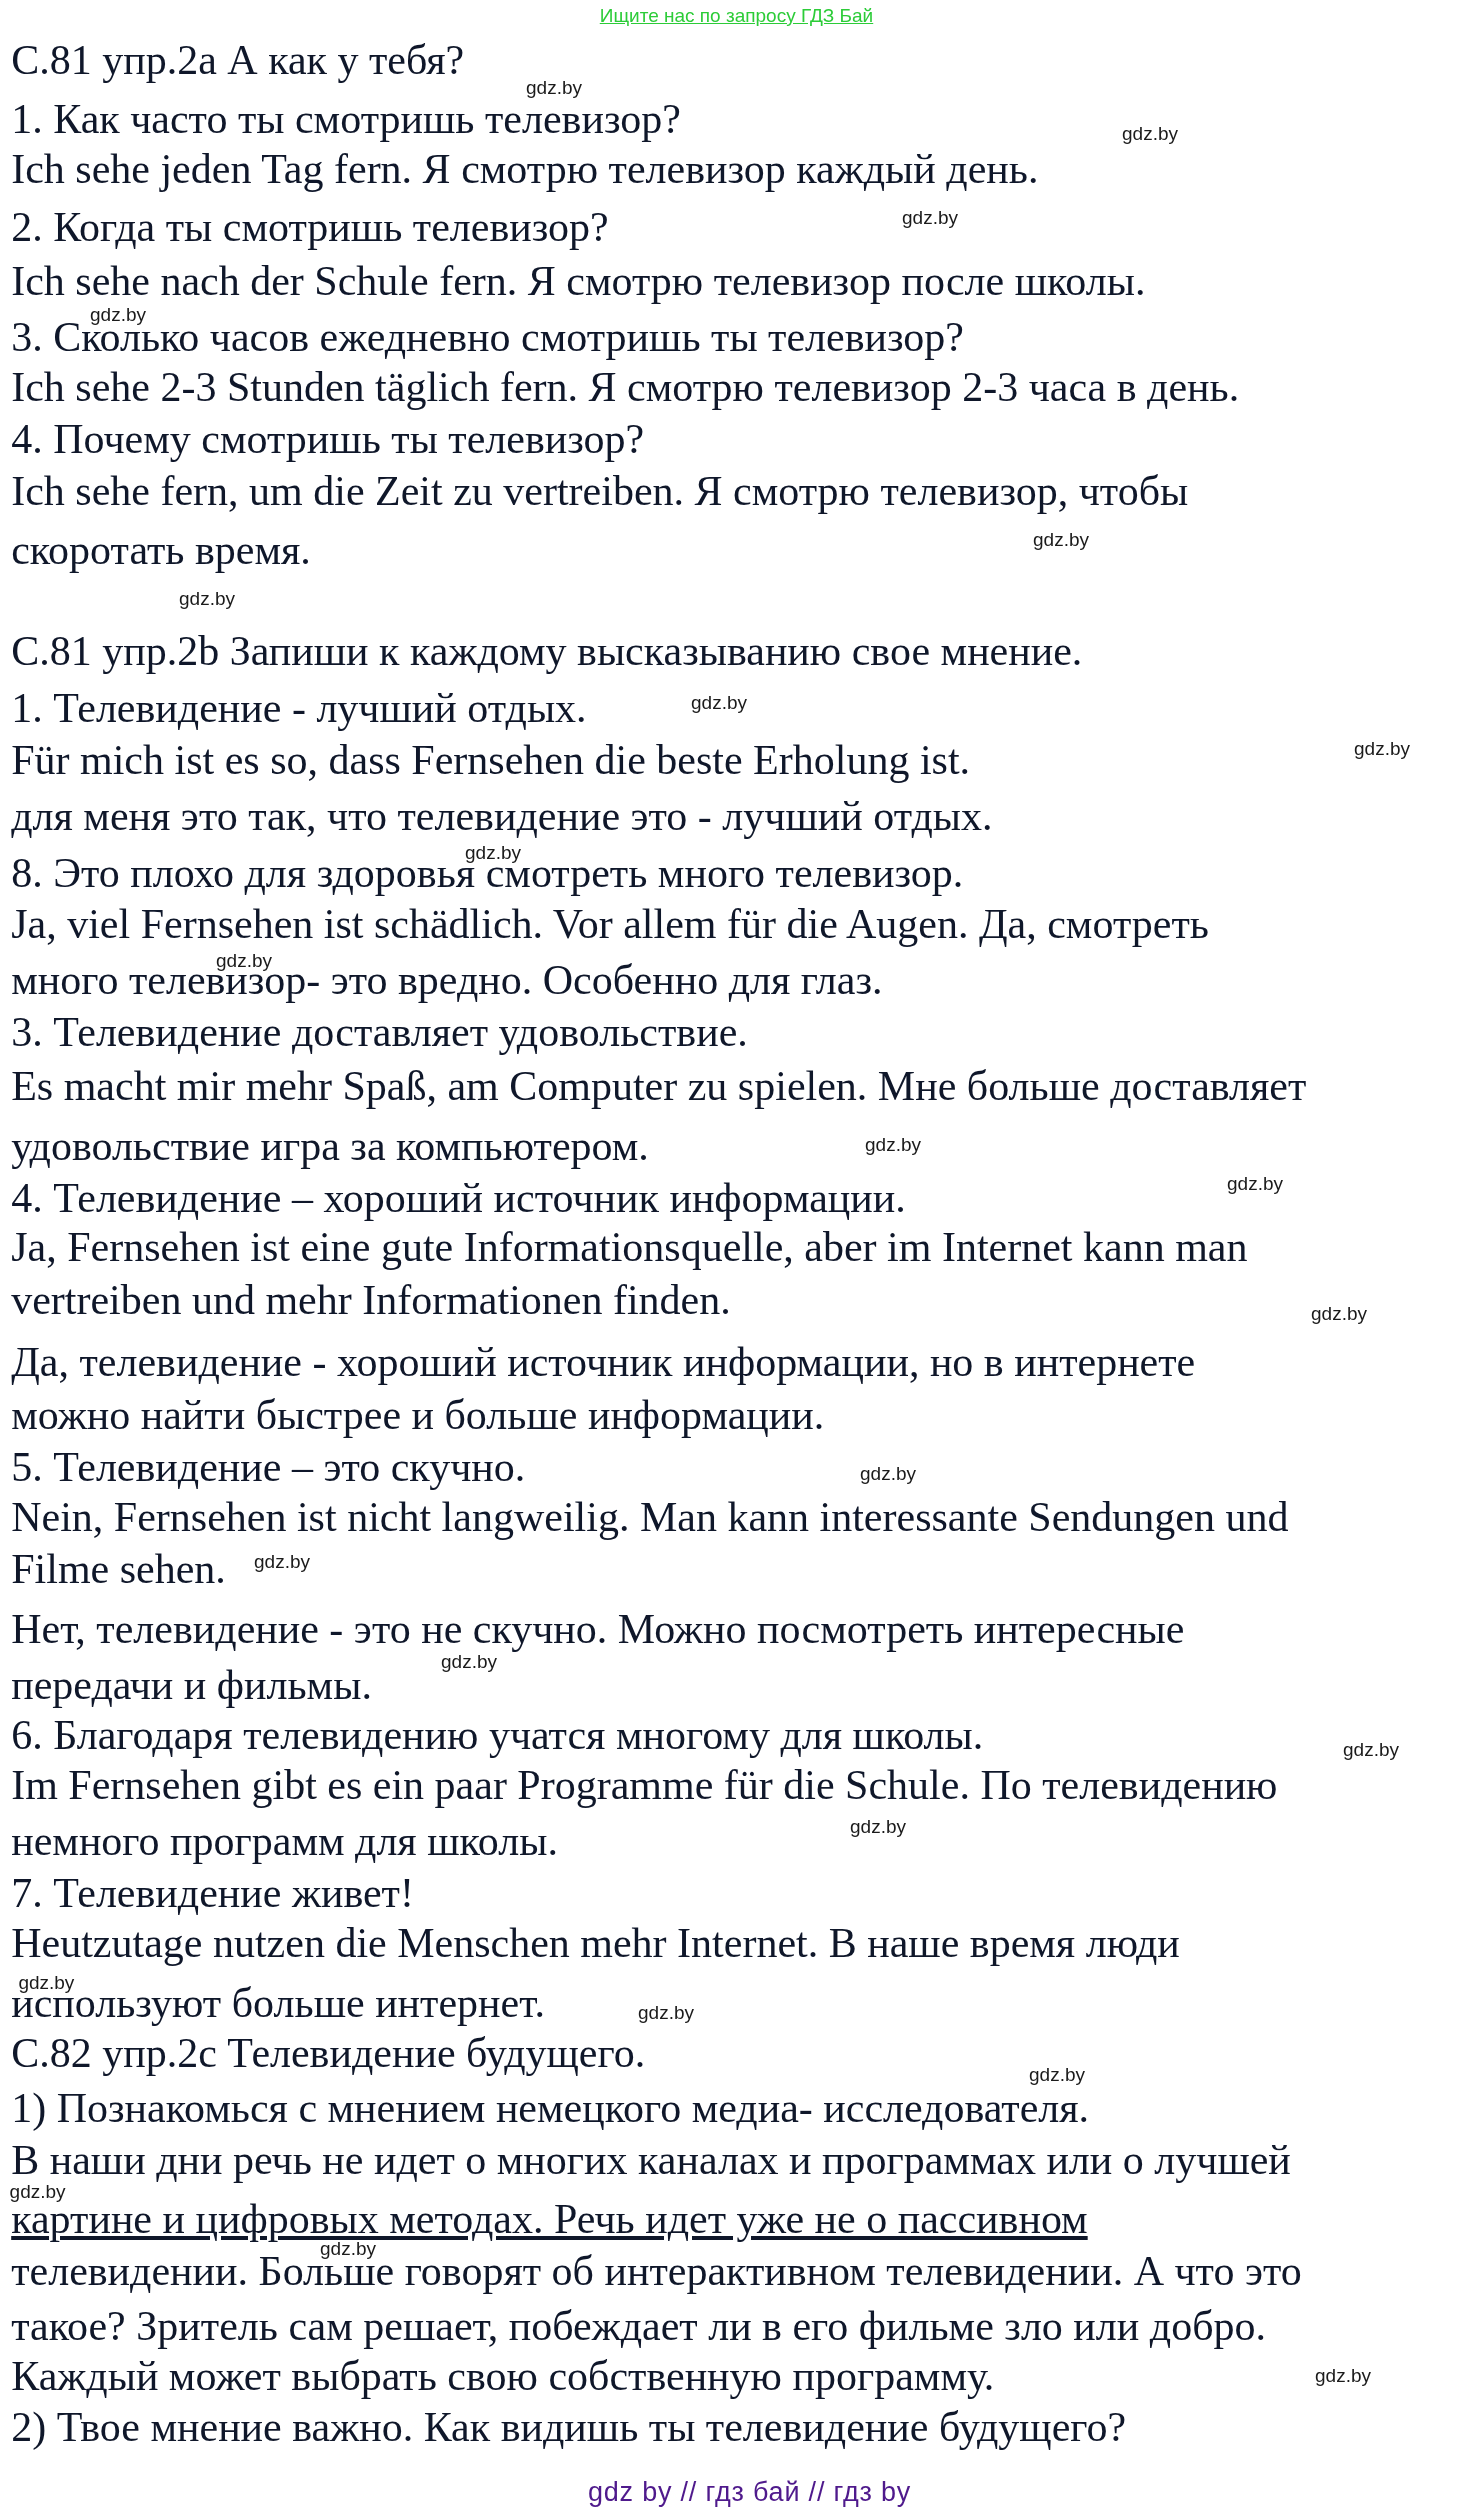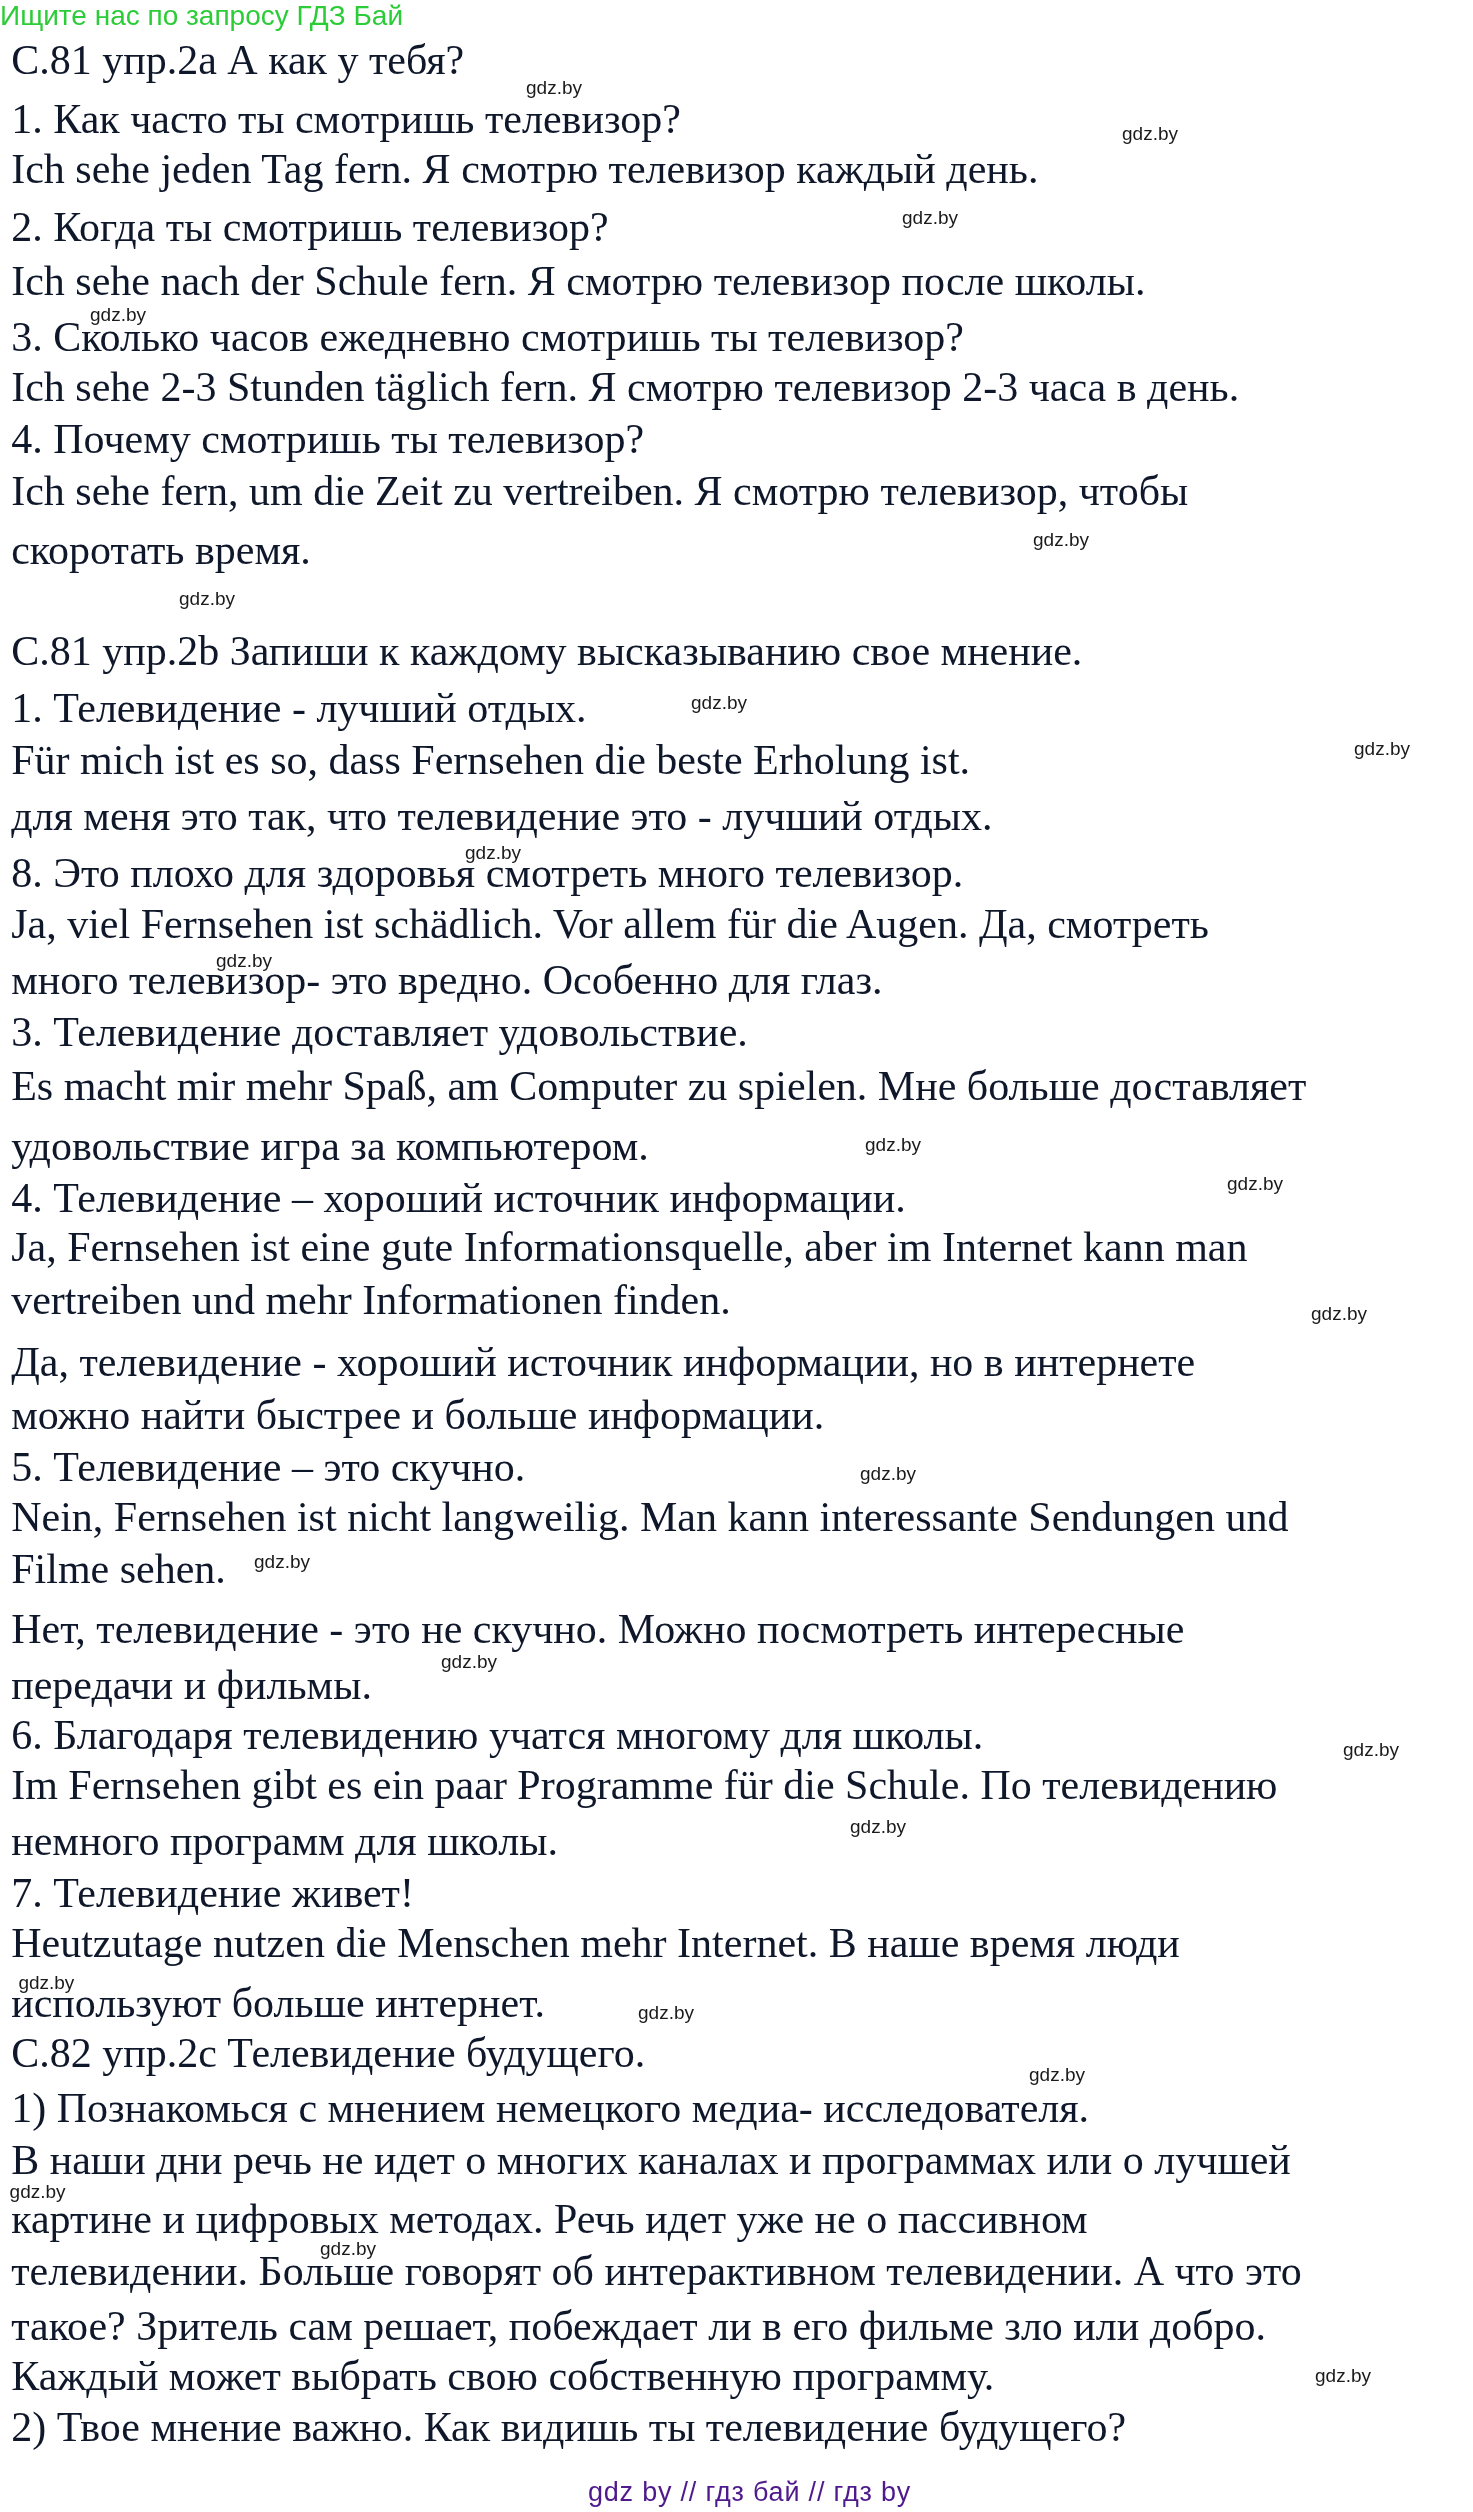--- a/index.html
+++ b/index.html
@@ -6,22 +6,23 @@
   body {
     width: 1473px; height: 2512px;
     background: #ffffff;
     position: relative;
     overflow: hidden;
     font-family: "Liberation Serif", serif;
   }
   .page { position: absolute; left: 0; top: 0; width: 1473px; height: 2512px; }
   .promo-header {
     position: absolute; top: 1.6px; left: 0; width: 100%;
+    text-align: center;
     font-family: "Liberation Sans", sans-serif;
-    font-size: 28px; line-height: 27px;
+    font-size: 19px; line-height: 27px; text-decoration: underline;
   }
   .text-layer, .wm-layer { position: absolute; left: 0; top: 0; width: 100%; height: 100%; }
   .line {
     position: absolute; left: 11.2px;
     white-space: nowrap;
     font-size: 42px; line-height: 42px;
     color: #0f172a;
   }
   .wm {
     position: absolute;
@@ -75,21 +76,21 @@
       <div class="line" style="top: 1664px;">передачи и фильмы.</div>
       <div class="line" style="top: 1714px;">6. Благодаря телевидению учатся многому для школы.</div>
       <div class="line" style="top: 1764px;">Im Fernsehen gibt es ein paar Programme für die Schule. По телевидению</div>
       <div class="line" style="top: 1820px;">немного программ для школы.</div>
       <div class="line" style="top: 1872px;">7. Телевидение живет!</div>
       <div class="line" style="top: 1922px;">Heutzutage nutzen die Menschen mehr Internet. В наше время люди</div>
       <div class="line" style="top: 1982px;">используют больше интернет.</div>
       <div class="line" style="top: 2032px;">С.82 упр.2с Телевидение будущего.</div>
       <div class="line" style="top: 2087px;">1) Познакомься с мнением немецкого медиа- исследователя.</div>
       <div class="line" style="top: 2139px;">В наши дни речь не идет о многих каналах и программах или о лучшей</div>
-      <div class="line" style="top: 2198px;">картине и цифровых методах. Речь идет уже не о пассивном</div>
+      <div class="line" style="top: 2198px; text-decoration: underline;">картине и цифровых методах. Речь идет уже не о пассивном</div>
       <div class="line" style="top: 2250px;">телевидении. Больше говорят об интерактивном телевидении. А что это</div>
       <div class="line" style="top: 2305px;">такое? Зритель сам решает, побеждает ли в его фильме зло или добро.</div>
       <div class="line" style="top: 2355px;">Каждый может выбрать свою собственную программу.</div>
       <div class="line" style="top: 2406px;">2) Твое мнение важно. Как видишь ты телевидение будущего?</div>
     </div>
 
   <div class="wm-layer" style="color: rgb(27, 27, 27);">
       <div class="wm" style="left: 526px; top: 77px;">gdz.by</div>
       <div class="wm" style="left: 1122px; top: 123px;">gdz.by</div>
       <div class="wm" style="left: 902px; top: 207px;">gdz.by</div>

